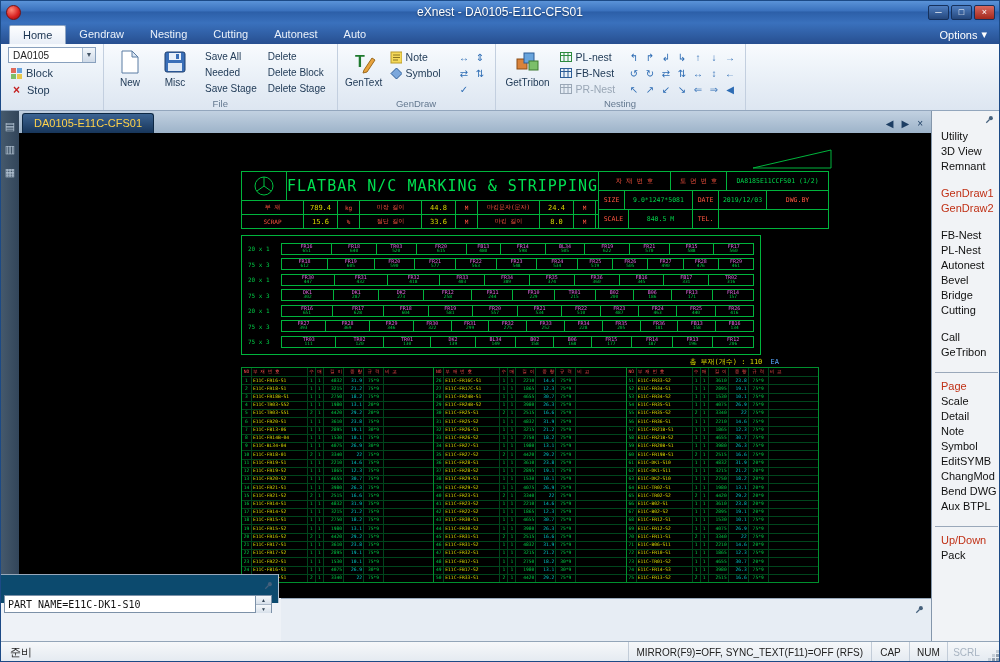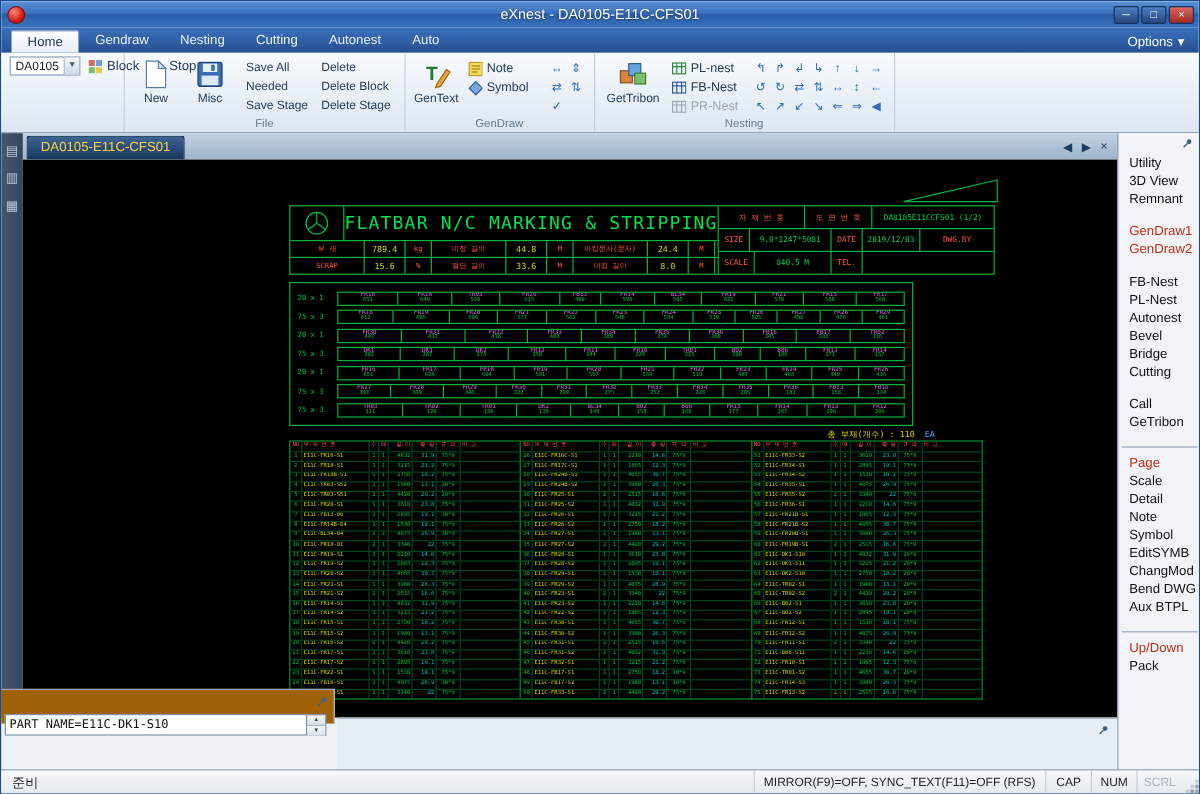--- a/index.html
+++ b/index.html
@@ -18,21 +18,21 @@
 #tabsrow{position:absolute;top:22px;left:0;width:100%;height:21px;background:linear-gradient(#3a71bd,#274f90);display:flex;align-items:flex-end;padding:0 8px}
 #tabs-strip{display:flex}
 .rtab{color:#eaf1fa;font-size:11px;padding:3px 13px}
 .rtab.active{background:linear-gradient(#fdfeff,#e8eef7);color:#1a3350;border:1px solid #8fa6c4;border-bottom:none;border-radius:2px 2px 0 0}
 #options{margin-left:auto;color:#fff;font-size:11px;display:flex;align-items:center;gap:4px;padding:0 4px 3px 0}
 
 
 #ribbon{position:absolute;top:43px;left:0;width:100%;height:67px;background:linear-gradient(#f8fbfe,#e7eef6 60%,#dde6f1);border-bottom:1px solid #93a6bd;display:flex}
 .rgroup{position:relative;height:100%;border-right:1px solid #c3cfdf;padding:3px 7px 13px 7px;display:flex;gap:7px}
 .caption{position:absolute;bottom:1px;left:0;right:0;text-align:center;font-size:9.5px;color:#63788f}
-.g1col{display:flex;flex-direction:row;gap:4px;width:88px}
+.g1col{display:flex;flex-direction:column;gap:4px;width:88px}
 .combo{display:flex;height:16px;border:1px solid #88a0bd;background:#fff;font-size:10px}
 .combo .cval{flex:1;padding:2px 4px;color:#222;white-space:nowrap;overflow:hidden}
 .combo .carr{width:13px;background:linear-gradient(#f2f6fa,#cfdae8);border-left:1px solid #a8bacd;font-size:7px;text-align:center;line-height:14px;color:#456}
 .smallitem{display:flex;align-items:center;gap:4px;font-size:11px;color:#223c58;height:15px;padding:0 2px}
 .bigbtn{width:38px;display:flex;flex-direction:column;align-items:center;gap:2px;padding-top:2px;font-size:10px;color:#223c58;text-align:center}
 .bicon{width:26px;height:26px;display:flex;align-items:center;justify-content:center}
 #file-cols{display:flex;gap:3px}
 .fcol{display:flex;flex-direction:column;gap:1px;padding-top:2px}
 .fitem{font-size:10px;color:#223c58;height:15px;line-height:15px;padding:0 4px;white-space:nowrap}
 .gicons{display:grid;grid-template-columns:repeat(2,15px);grid-auto-rows:15px;gap:1px;padding-top:3px}
@@ -96,21 +96,21 @@
 
 
 #sidebar{position:absolute;left:930px;top:110px;width:70px;height:530px;background:#f1f3f6;border-left:1px solid #8496ab}
 #sb-pin{display:flex;justify-content:flex-end;padding:3px 6px 4px}
 .sgroup{margin-bottom:12px}
 .sdiv{border-top:1px solid #9aa8ba;margin:0 3px 6px}
 .sitem{font-size:11px;color:#101010;padding:1px 0 2px 9px;white-space:nowrap}
 .sitem.red{color:#c03015}
 
 
-#bl-panel{position:absolute;left:0;top:573px;width:278px;height:29px;background:#a16207;border-top:1px solid #97a8bb;border-right:1px solid #b6c3d2}
+#bl-panel{position:absolute;left:0;top:573px;width:278px;height:29px;background:#0c4a6e;border-top:1px solid #97a8bb;border-right:1px solid #b6c3d2}
 #bl-pin{position:absolute;right:4px;top:2px}
 #part-input{position:absolute;left:3px;top:20px;width:252px;height:18px;border:1px solid #7c91a8;font:10px "DejaVu Sans Mono",monospace;padding:0 3px;background:#fff;color:#111}
 #spinner{position:absolute;left:255px;top:20px;width:16px;height:18px;display:flex;flex-direction:column;border:1px solid #7c91a8;border-left:none}
 .spin{flex:1;font-size:5px;line-height:8px;text-align:center;background:linear-gradient(#f5f8fb,#d7e0ea);color:#345}
 .spin + .spin{border-top:1px solid #aab8c8}
 #msg-panel{position:absolute;left:280px;top:597px;width:650px;height:43px;background:#e7edf4;border-top:1px solid #97a8bb;display:flex;align-items:center;justify-content:center}
 #msg-text{color:#8c1d1d;font:bold 12px "DejaVu Sans Mono",monospace;white-space:nowrap}
 #msg-pin{position:absolute;right:6px;top:2px}
 
 

